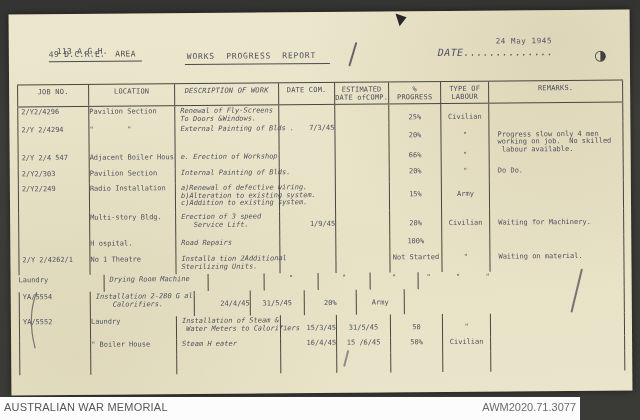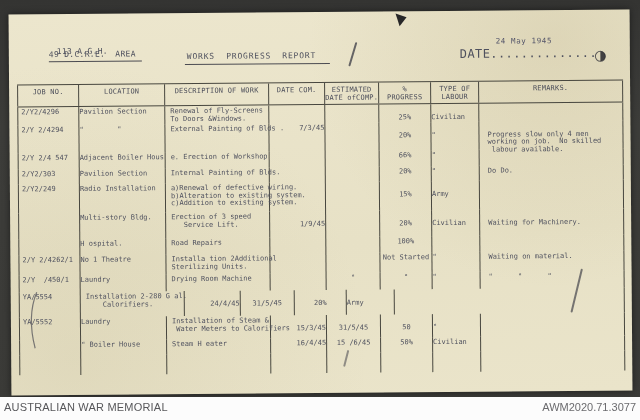--- a/index.html
+++ b/index.html
@@ -11,40 +11,40 @@
       radial-gradient(circle at 10% 90%, rgba(180,170,130,.18), transparent 45%),
       linear-gradient(176deg,#ece6cd,#e7e1c6 60%,#eae4ca);
     box-shadow:0 0 7px rgba(0,0,0,.5);
     transform:rotate(-0.45deg);
   }
   .typed{position:absolute;color:#4f515e;letter-spacing:.3px;white-space:pre;}
   .unit{left:40px;top:33px;font-size:8px;margin-left:8px;}
   .area{left:40px;top:36px;font-size:8px;border-bottom:1px solid #4c4c52;padding:0 6px 2px 0;}
   .title{left:176px;top:39px;font-size:8px;letter-spacing:.8px;border-bottom:1px solid #4c4c52;padding:0 14px 3px 2px;}
   .dateval{left:487px;top:26px;font-size:7.5px;letter-spacing:.6px;color:#55566a;}
-  .datelabel{left:451px;top:36px;font-size:12px;letter-spacing:.4px;}
+  .datelabel{left:429px;top:36px;font-size:10px;letter-spacing:.4px;font-style:italic;}
   .table{position:absolute;left:8px;top:70px;width:606px;}
   .thead{display:flex;border-top:1px solid #48473f;border-bottom:1px solid #48473f;height:23px;box-sizing:border-box;}
   .trow{display:flex;}
   .cell{border-right:1px solid #48473f;white-space:pre;overflow:visible;color:#50525f;font-size:7px;line-height:7.6px;padding-top:2px;box-sizing:border-box;flex-shrink:0;}
-  .c0{width:62px;padding-left:3px;border-left:1px solid #48473f;}
+  .c0{width:72px;padding-left:3px;border-left:1px solid #48473f;}
   .c1{width:86px;}
-  .c2{width:104px;padding-left:5px;}
+  .c2{width:104px;padding-left:5px;font-style:italic;}
   .c3{width:56px;text-align:right;}
   .c4{width:54px;text-align:center;}
   .c5{width:52px;text-align:center;}
-  .c6{width:48px;}
+  .c6{width:48px;text-align:center;}
   .c7{flex:1 1 auto;width:auto;padding-left:8px;}
   .h{text-align:center !important;padding-left:0 !important;padding-top:3px;line-height:8px;letter-spacing:.2px;color:#4c4e5a;}
   .pen{position:absolute;width:1.5px;background:#45454c;opacity:.8;border-radius:1px;}
   .pen.s1{left:343px;top:30px;height:25px;transform:rotate(17deg);}
   .pen.s2{left:565px;top:258px;height:45px;transform:rotate(14deg);opacity:.7;}
   .pen.s3{left:334px;top:338px;height:17px;transform:rotate(15deg);opacity:.55;}
   .mark{position:absolute;}
-  .strip{position:absolute;left:0;top:397px;width:640px;height:23px;background:#fcfcfc;}
+  .strip{position:absolute;left:0;top:397px;width:580px;height:23px;background:#fcfcfc;}
   .strip span{position:absolute;top:4px;font-family:"Liberation Sans",sans-serif;font-size:11px;}
   .s-left{left:4px;color:#57575a;letter-spacing:.2px;}
   .s-right{right:4px;color:#6b6b6e;}
 </style>
 </head>
 <body>
 
 <div class="stage">
   <div class="paper">
 
@@ -178,21 +178,20 @@
             <div class="cell c1">No 1 Theatre</div>
             <div class="cell c2">Installa tion 2Additional
 Sterilizing Units.</div>
             <div class="cell c3"></div>
             <div class="cell c4"></div>
             <div class="cell c5">Not Started</div>
             <div class="cell c6">"</div>
             <div class="cell c7">Waiting on material.</div>
           </div>
           <div class="trow" style="height: 17px;">
-            <div class="cell c0">2/Y  /450/1</div>
             <div class="cell c1">Laundry</div>
             <div class="cell c2">Drying Room Machine</div>
             <div class="cell c3"></div>
             <div class="cell c4">"</div>
             <div class="cell c5">"</div>
             <div class="cell c6">"</div>
             <div class="cell c7">"      "      "</div>
           </div>
           <div class="trow" style="height: 25px;">
             <div class="cell c0">YA/5554</div>

